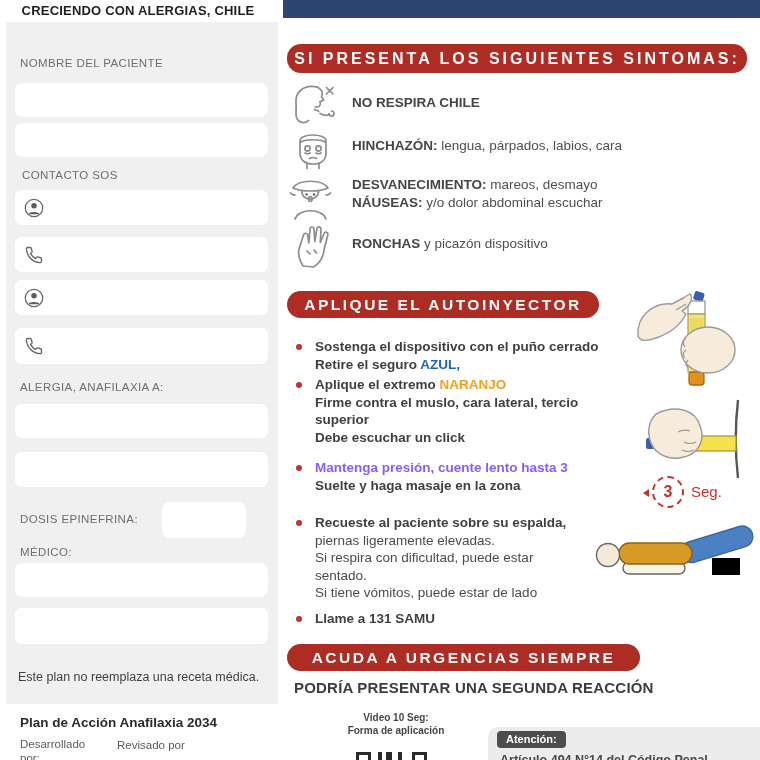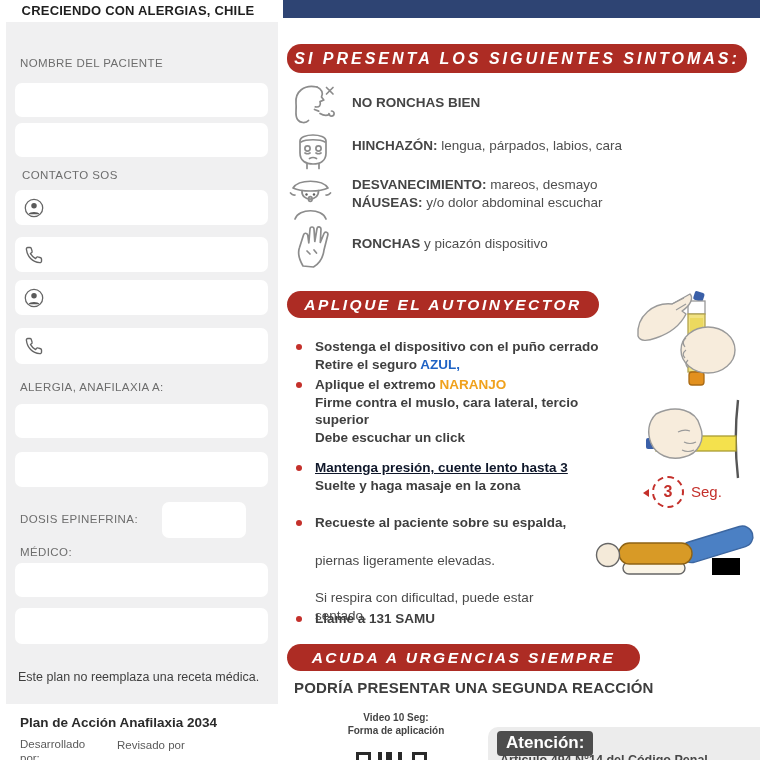--- a/index.html
+++ b/index.html
@@ -18,60 +18,60 @@
   .disclaimer { position:absolute; left:18px; top:670px; font-size:12.5px; color:#3f3f3f; }
   .plan-title { position:absolute; left:20px; top:715px; font-size:13.5px; font-weight:bold; color:#2b2b2b; }
   .credit { position:absolute; font-size:11.5px; color:#5a5a5a; line-height:1.2; }
   .credit.dev { left:20px; top:738px; width:88px; }
   .credit.rev { left:117px; top:739px; }
 
   
   .navy-bar { position:absolute; left:283px; top:0; width:477px; height:18px; background:#2e4473; }
   .red-banner { position:absolute; background:#ad2c24; color:#fff; font-weight:bold;
     border-radius:14px; display:flex; align-items:center; justify-content:center;
-    letter-spacing:3px; font-size:16px; white-space:nowrap;font-style:italic; }
+    letter-spacing:3px; font-size:16px; white-space:nowrap; }
   .banner-symptoms { left:287px; top:44px; width:460px; height:29px; }
   .banner-injector { left:287px; top:291px; width:312px; height:27px; font-size:15.5px; letter-spacing:2.5px; }
   .banner-urgency  { left:287px; top:644px; width:353px; height:27px; font-size:15.5px; letter-spacing:2.5px; }
 
   .sym-icon { position:absolute; }
   .sym-text { position:absolute; left:352px; font-size:13.5px; color:#4f4f4f; }
   .sym-text b { color:#454545; }
   .sym-line { line-height:18px; }
 
   .bullet { position:absolute; left:287px; width:336px; padding-left:28px; font-size:13.5px;
     font-weight:bold; color:#3f3f3f; line-height:17.5px; }
   .bullet::before { content:""; position:absolute; left:9px; top:6px; width:6px; height:6px;
     border-radius:50%; background:#c4302b; }
   .bullet .reg { font-weight:normal; color:#4a4a4a; }
   .word-blue { color:#1f63c5; }
   .word-orange { color:#f0a11c; }
-  .line-red { color:#0f172a;text-decoration:underline; }
-  .b4-reg { display:block; width:262px;margin-top:20px; }
+  .line-red { color:#8b5cf6; }
+  .b4-reg { display:block; width:262px; }
 
   .timer-circle { position:absolute; left:652px; top:476px; width:32px; height:32px;
     border:2px dashed #c4302b; border-radius:50%; display:flex; align-items:center;
     justify-content:center; font-size:16px; font-weight:bold; color:#c4302b; background:#fff; }
   .timer-unit { position:absolute; left:691px; top:483px; font-size:15px; color:#c4302b; }
   .timer-arrow { position:absolute; left:643px; top:489px; width:0; height:0;
     border-top:4px solid transparent; border-bottom:4px solid transparent; border-right:6px solid #c4302b; }
 
   .illus { position:absolute; }
 
   .subtitle { position:absolute; left:294px; top:679px; font-size:15px; font-weight:bold;
     color:#3d3d3d; letter-spacing:.2px; white-space:nowrap; }
   .video-note { position:absolute; left:330px; top:712px; width:132px; text-align:center;
     font-size:10px; font-weight:bold; color:#454545; line-height:1.25; }
   .qr-partial { position:absolute; left:356px; top:752px; width:78px; height:8px; overflow:hidden; }
   .qr-sq { position:absolute; top:0; width:15px; height:15px; border:3px solid #2a2a2a; background:#fff; }
   .qr-bar { position:absolute; top:0; width:4px; height:8px; background:#2a2a2a; }
   .attention-panel { position:absolute; left:488px; top:727px; width:272px; height:33px;
     background:#ececec; border-radius:10px 0 0 0; }
   .attention-badge { position:absolute; left:9px; top:4px; background:#4d4d4d; color:#fff;
-    font-size:17px; font-weight:bold; padding:2px 9px 3px; border-radius:4px; }
+    font-size:11px; font-weight:bold; padding:2px 9px 3px; border-radius:4px; }
   .legal-text { position:absolute; left:12px; top:26px; font-size:12.5px; font-weight:bold;
     color:#474747; white-space:nowrap; }
 
   svg .ln { stroke:#8c8c8c; stroke-width:1.7; fill:none; stroke-linecap:round; stroke-linejoin:round; }
   svg .fl { fill:#5a5a5a; }
 </style>
 </head>
 <body>
 
 <div id="page">
@@ -132,21 +132,21 @@
 
   <svg class="sym-icon" style="left:289px; top:82px; width:46px; height:46px;" viewBox="0 0 46 46">
     <path class="ln" d="M28 5 C15 2 6 10 7 21 C7.8 29 5.5 33 8.5 37.5 C11 41.2 17 41.5 19.5 38.5"></path>
     <path class="ln" d="M28 5 C33 7 34.5 11.5 32.5 15 L34.8 18 L31 19.6 C32.2 23.5 30.3 25.6 26.3 24.8"></path>
     <path class="ln" d="M25.5 27.5 l4.2 1.6"></path>
     <path class="ln" d="M31 31.5 q5.5 3.5 9.5 .8"></path>
     <path class="ln" d="M42.5 29 a2.6 2.6 0 1 1 -2.6 2.6"></path>
     <path class="ln" d="M37.5 5.5 l6.5 6.5 M44 5.5 l-6.5 6.5"></path>
   </svg>
   <div class="sym-text" style="top:95px;">
-    <b>NO RONCHAS BIEN</b>
+    <b>NO RESPIRA CHILE</b>
   </div>
 
   <svg class="sym-icon" style="left:294px; top:129px; width:38px; height:42px;" viewBox="0 0 38 42">
     <path class="ln" d="M6 12 C6 4 32 4 32 12 L32 24 C32 32 26 35 19 35 C12 35 6 32 6 24 Z"></path>
     <path class="ln" d="M7 13 C12 10 26 10 31 13"></path>
     <circle class="ln" cx="13.5" cy="19.5" r="2.6"></circle>
     <circle class="ln" cx="24.5" cy="19.5" r="2.6"></circle>
     <path class="ln" d="M11 24 q2.5 1.5 5 0 M22 24 q2.5 1.5 5 0"></path>
     <path class="ln" d="M15.5 29.5 q3.5 -2 7 0"></path>
     <path class="ln" d="M13 35 v4.5 M25 35 v4.5"></path>

